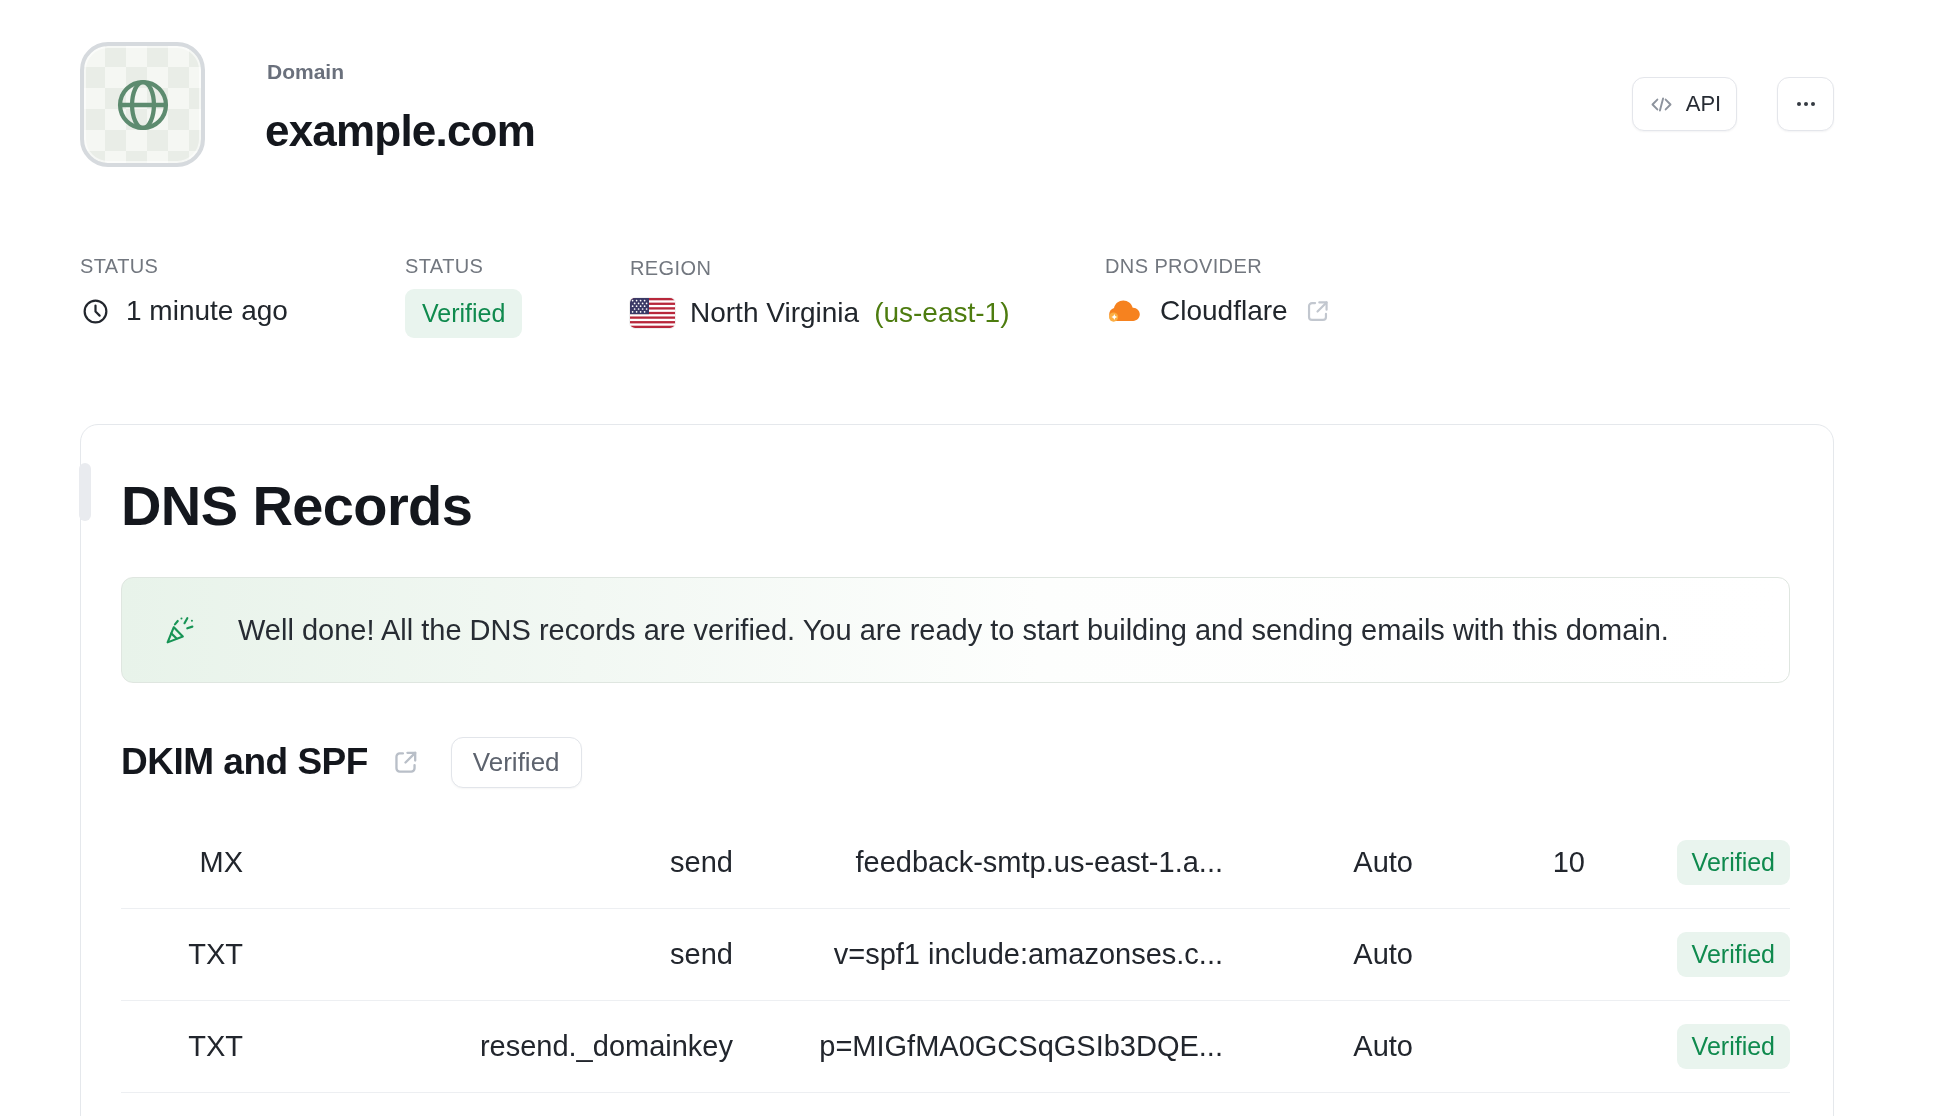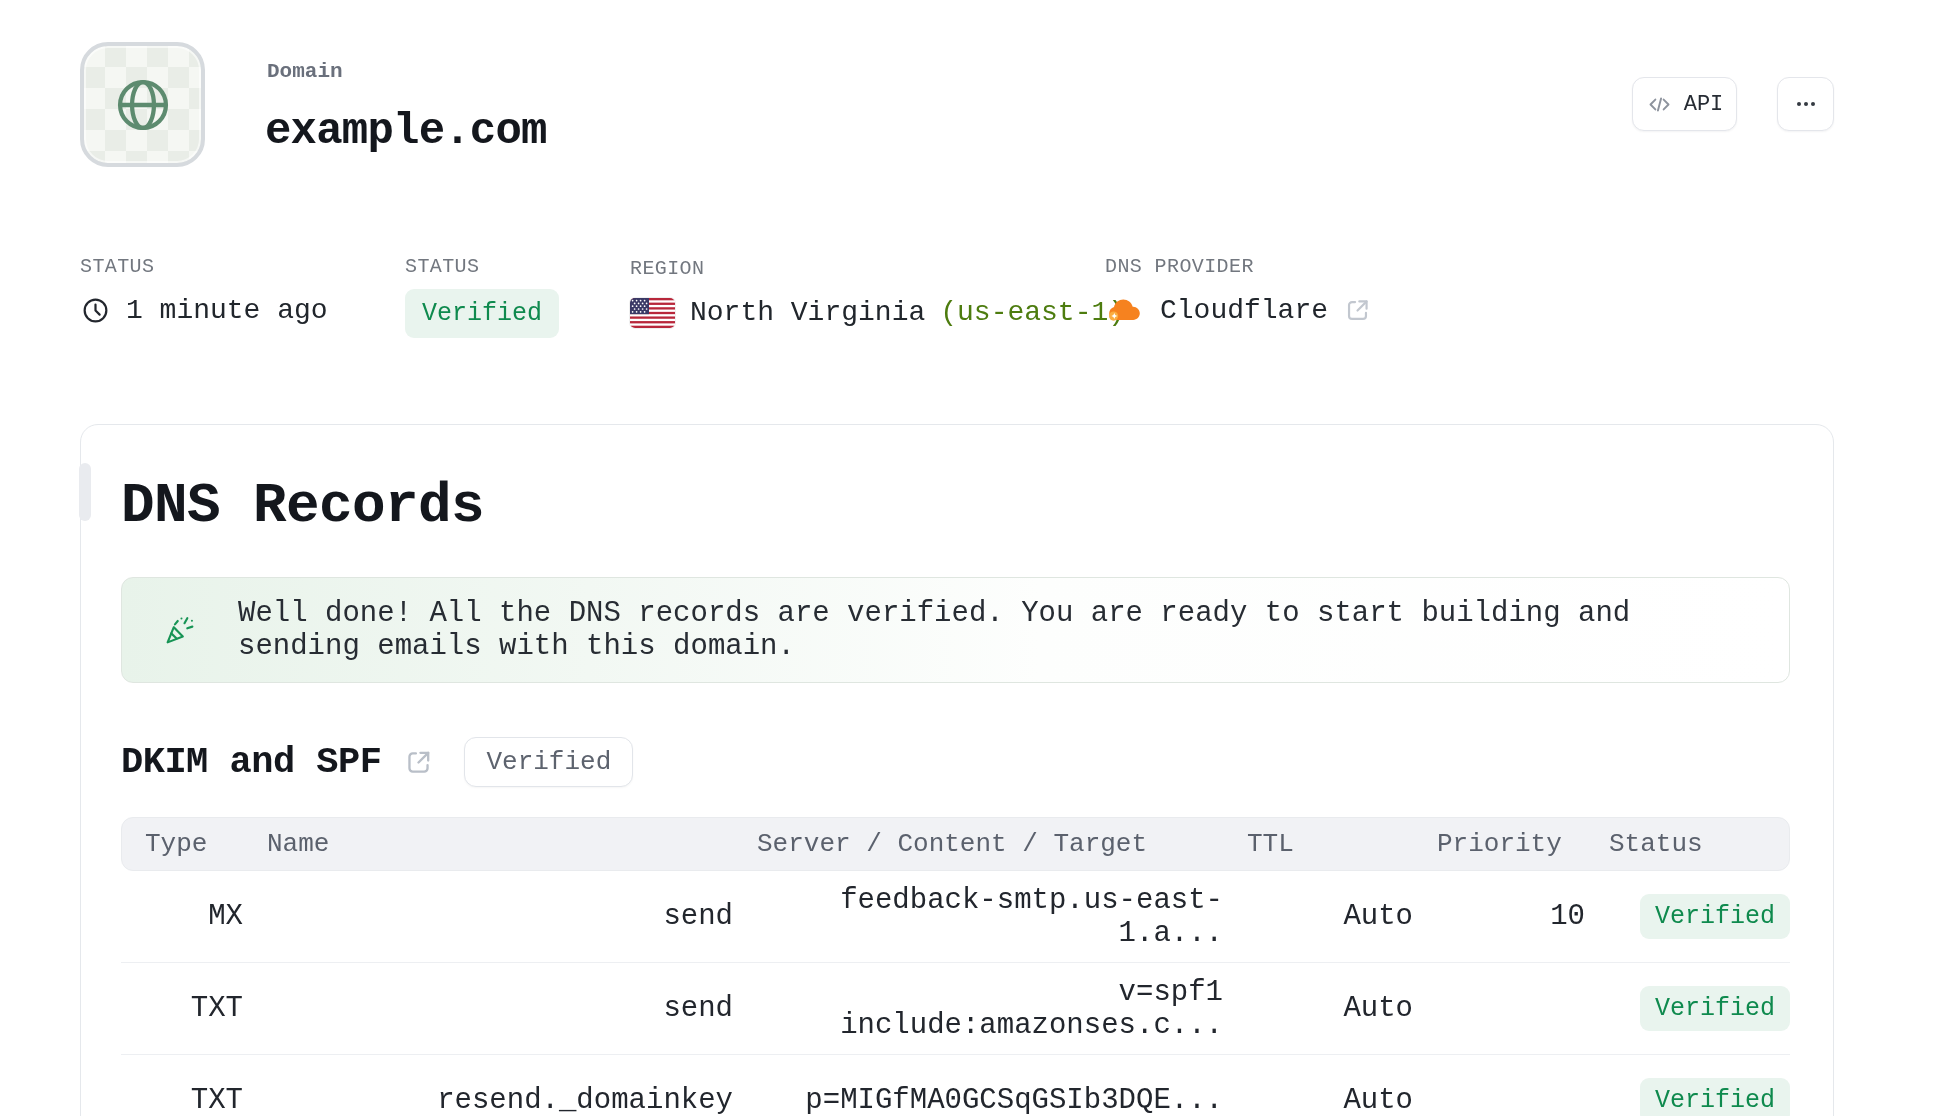--- a/index.html
+++ b/index.html
@@ -4,21 +4,21 @@
 <style>
   * { box-sizing: border-box; }
   html,body { margin:0; padding:0; }
   body {
     width:1944px; height:1116px; overflow:hidden; position:relative;
     background:#ffffff;
     font-family:"Liberation Sans","DejaVu Sans",sans-serif;
     color:#1b1f26;
     -webkit-font-smoothing:antialiased;
   }
-  .abs { position:absolute;font-family:Liberation Mono, monospace; }
+  .abs { position:absolute; }
 
   
   .favicon {
     left:80px; top:42px; width:125px; height:125px;
     border:4px solid #d6dade; border-radius:28px;
     background:
       repeating-conic-gradient(#e9ede7 0% 25%, #f5f7f3 0% 50%);
     background-size:42px 42px;
     display:flex; align-items:center; justify-content:center;
     box-shadow:inset 0 0 0 2px rgba(255,255,255,.6);
@@ -242,28 +242,20 @@
       <svg width="31" height="31" viewBox="0 0 24 24" fill="none" stroke="#b9bfc8" stroke-width="1.8" stroke-linecap="round" stroke-linejoin="round">
         <path d="M10 5H7.5A2.5 2.5 0 0 0 5 7.5v9A2.5 2.5 0 0 0 7.5 19h9a2.5 2.5 0 0 0 2.5-2.5V14"></path>
         <polyline points="13.5,4.5 19.5,4.5 19.5,10.5"></polyline>
         <line x1="19.5" y1="4.5" x2="12" y2="12"></line>
       </svg>
     </span>
     <span class="required-badge">Verified</span>
   </div>
 
   <div class="dns-table">
-    <div class="t-head">
-      <div>Type</div>
-      <div>Name</div>
-      <div>Server / Content / Target</div>
-      <div>TTL</div>
-      <div>Priority</div>
-      <div>Status</div>
-    </div>
 
     <div class="t-row">
       <div>MX</div>
       <div>send</div>
       <div>feedback-smtp.us-east-1.a...</div>
       <div>Auto</div>
       <div>10</div>
       <div><span class="pill-green">Verified</span></div>
     </div>
 

